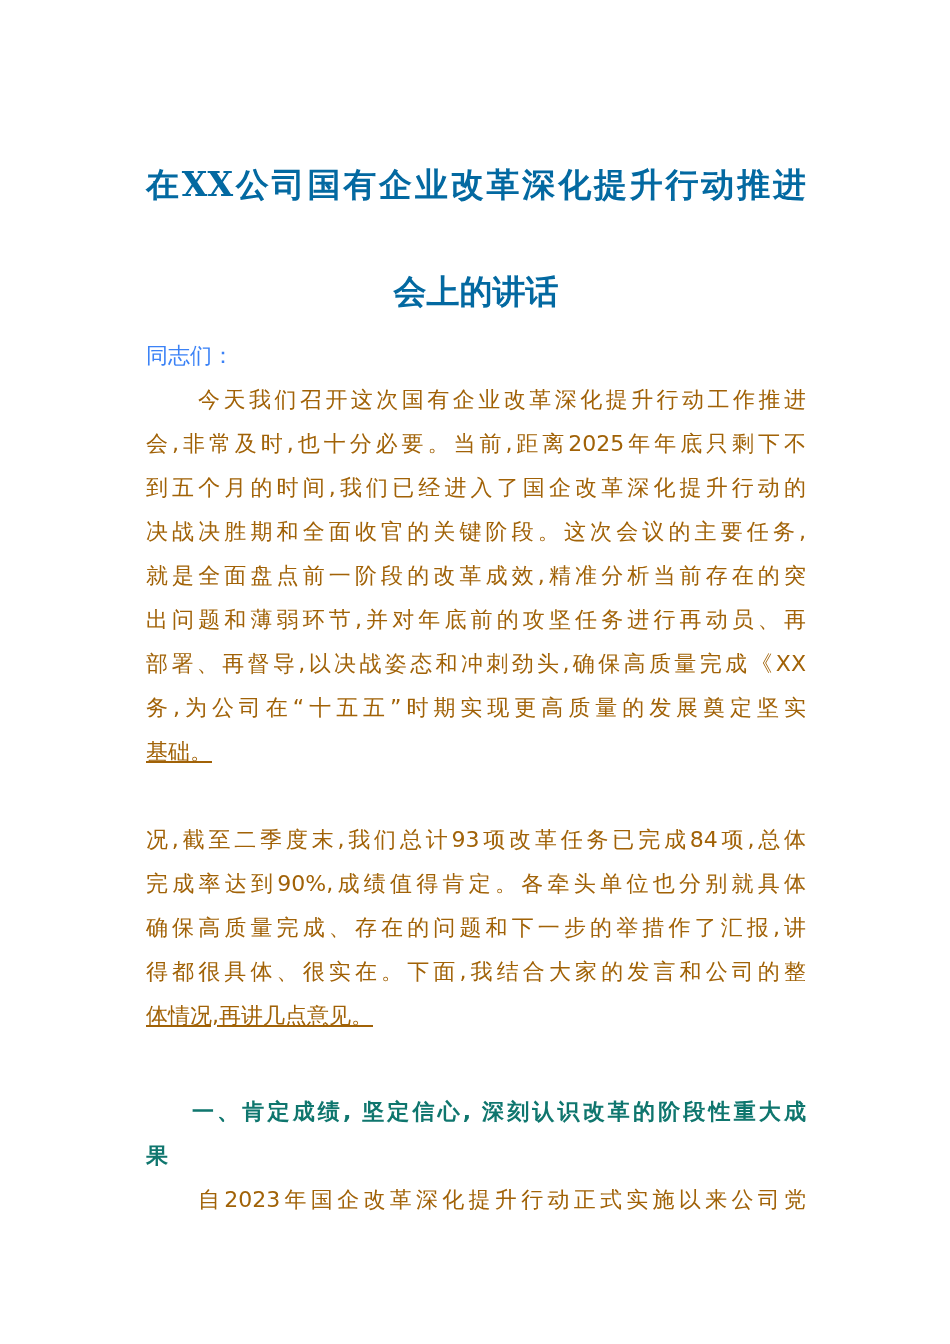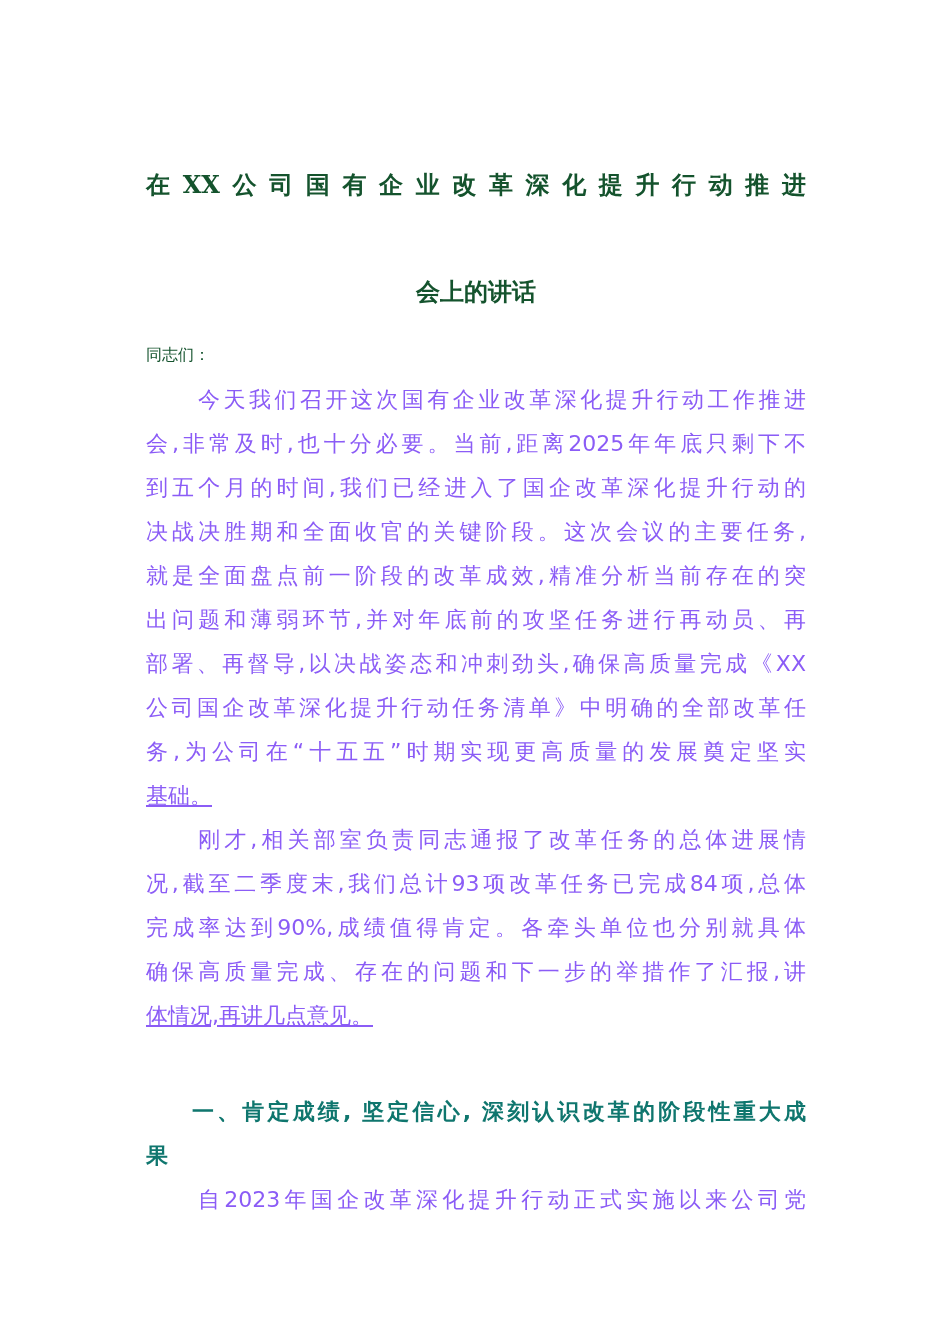--- a/index.html
+++ b/index.html
@@ -20,44 +20,44 @@
       top: 0;
       width: 660px;
     }
     .title {
       position: absolute;
       left: 0;
       width: 660px;
       text-align: center;
       font-family: "DejaVu Serif", "Liberation Serif", serif;
       font-weight: bold;
-      font-size: 24px;
+      font-size: 33px;
       line-height: 40px;
       letter-spacing: 0px;
-      color: #14532d;
+      color: #0369a1;
     }
     .title.line1 { top: 165px; text-align: justify; text-align-last: justify; }
     .title.line2 { top: 232px; margin-top: 40px; }
     .salutation {
       position: absolute;
       left: 0;
       top: 334px;
-      font-family: Liberation Mono, monospace;
-      font-size: 16px;
+      font-family: Liberation Sans, sans-serif;
+      font-size: 22px;
       line-height: 44px;
-      color: #14532d;
+      color: #3b82f6;
     }
     .body-text {
       position: absolute;
       left: 0;
       width: 660px;
       font-family: "DejaVu Sans", "Liberation Sans", sans-serif;
       font-size: 22px;
       line-height: 44px;
-      color: #8b5cf6;
+      color: #a16207;
       text-align: justify;
     }
     .body-text .ln {
       display: block;
       height: 44px;
       white-space: nowrap;
       text-align: justify;
       text-align-last: justify;
     }
     .body-text .ln.last {
@@ -97,30 +97,29 @@
   <div class="salutation">同志们：</div>
 
   <div class="body-text" style="top:378px;">
     <span class="ln indent">今天我们召开这次国有企业改革深化提升行动工作推进</span>
     <span class="ln">会,非常及时,也十分必要。当前,距离2025年年底只剩下不</span>
     <span class="ln">到五个月的时间,我们已经进入了国企改革深化提升行动的</span>
     <span class="ln">决战决胜期和全面收官的关键阶段。这次会议的主要任务,</span>
     <span class="ln">就是全面盘点前一阶段的改革成效,精准分析当前存在的突</span>
     <span class="ln">出问题和薄弱环节,并对年底前的攻坚任务进行再动员、再</span>
     <span class="ln">部署、再督导,以决战姿态和冲刺劲头,确保高质量完成《XX</span>
-    <span class="ln">公司国企改革深化提升行动任务清单》中明确的全部改革任</span>
     <span class="ln">务,为公司在“十五五”时期实现更高质量的发展奠定坚实</span>
     <span class="ln last">基础。</span>
   </div>
 
   <div class="body-text" style="top:818px;">
-    <span class="ln indent">刚才,相关部室负责同志通报了改革任务的总体进展情</span>
     <span class="ln">况,截至二季度末,我们总计93项改革任务已完成84项,总体</span>
     <span class="ln">完成率达到90%,成绩值得肯定。各牵头单位也分别就具体</span>
     <span class="ln">确保高质量完成、存在的问题和下一步的举措作了汇报,讲</span>
+    <span class="ln">得都很具体、很实在。下面,我结合大家的发言和公司的整</span>
     <span class="ln last">体情况,再讲几点意见。</span>
   </div>
 
   <div class="heading" style="top:1090px;">
     <span class="ln indent">一、肯定成绩, 坚定信心, 深刻认识改革的阶段性重大成</span>
     <span class="ln last">果</span>
   </div>
 
   <div class="body-text" style="top:1178px;">
     <span class="ln indent">自2023年国企改革深化提升行动正式实施以来公司党</span>

